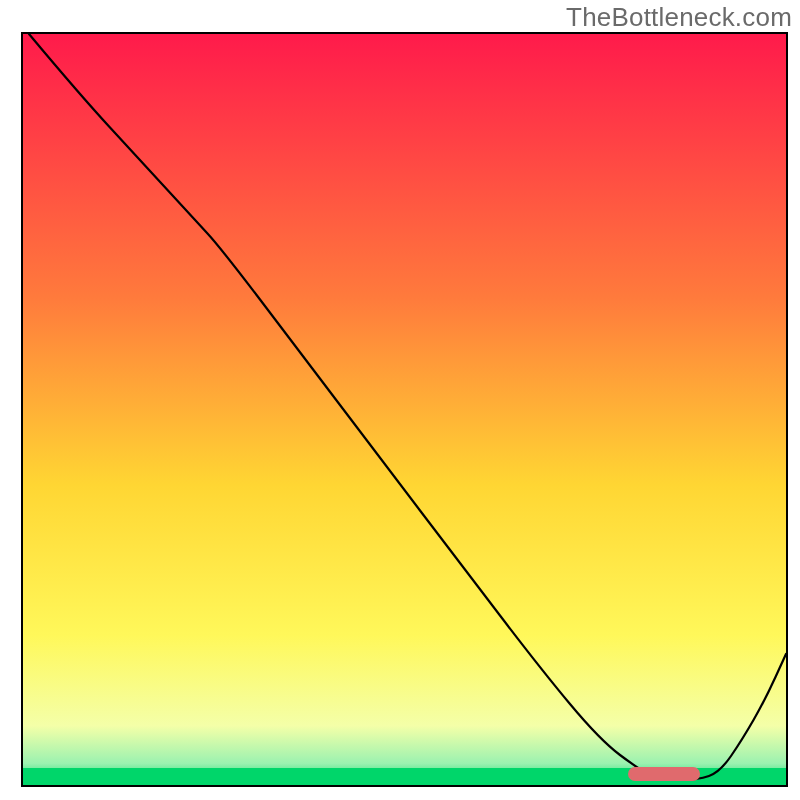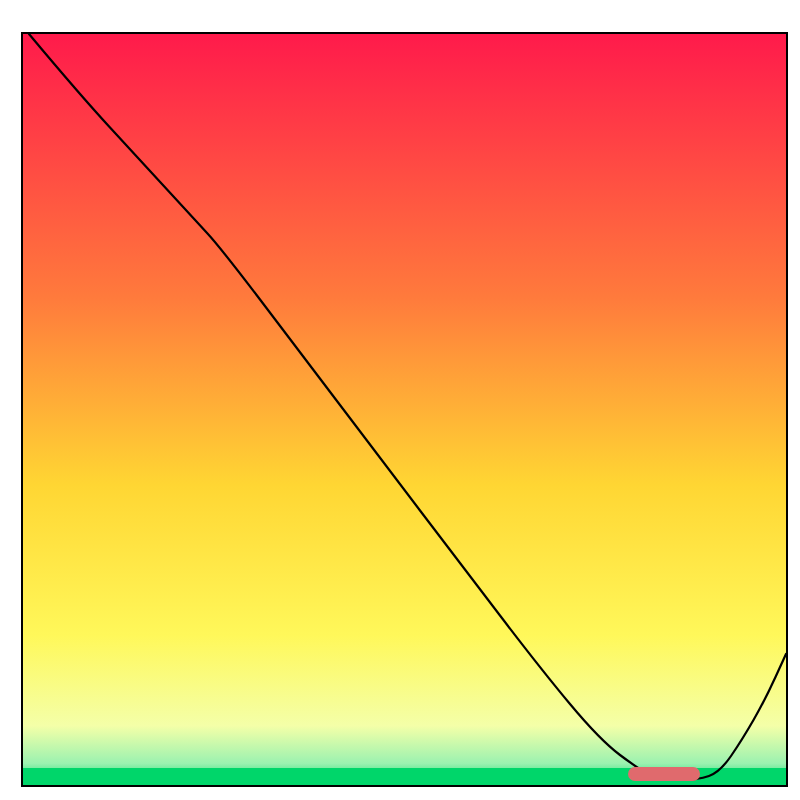--- a/index.html
+++ b/index.html
@@ -30,20 +30,21 @@
     position: absolute;
     left: 0;
     top: 0;
   }
 </style>
 </head>
 <body>
 
 <div class="wrap">
 
+  <div class="watermark">TheBottleneck.com</div>
 
   <svg id="chart-svg" width="800" height="800" viewBox="0 0 800 800">
     <defs>
       <linearGradient id="bg-grad" x1="0" y1="0" x2="0" y2="1">
         <stop id="st0" offset="0%" stop-color="#ff1a4b"></stop>
         <stop id="st1" offset="35%" stop-color="#ff7a3c"></stop>
         <stop id="st2" offset="60%" stop-color="#ffd633"></stop>
         <stop id="st3" offset="80%" stop-color="#fff85a"></stop>
         <stop id="st4" offset="92%" stop-color="#f4ffa8"></stop>
         <stop id="st5" offset="97%" stop-color="#9bf2b0"></stop>

